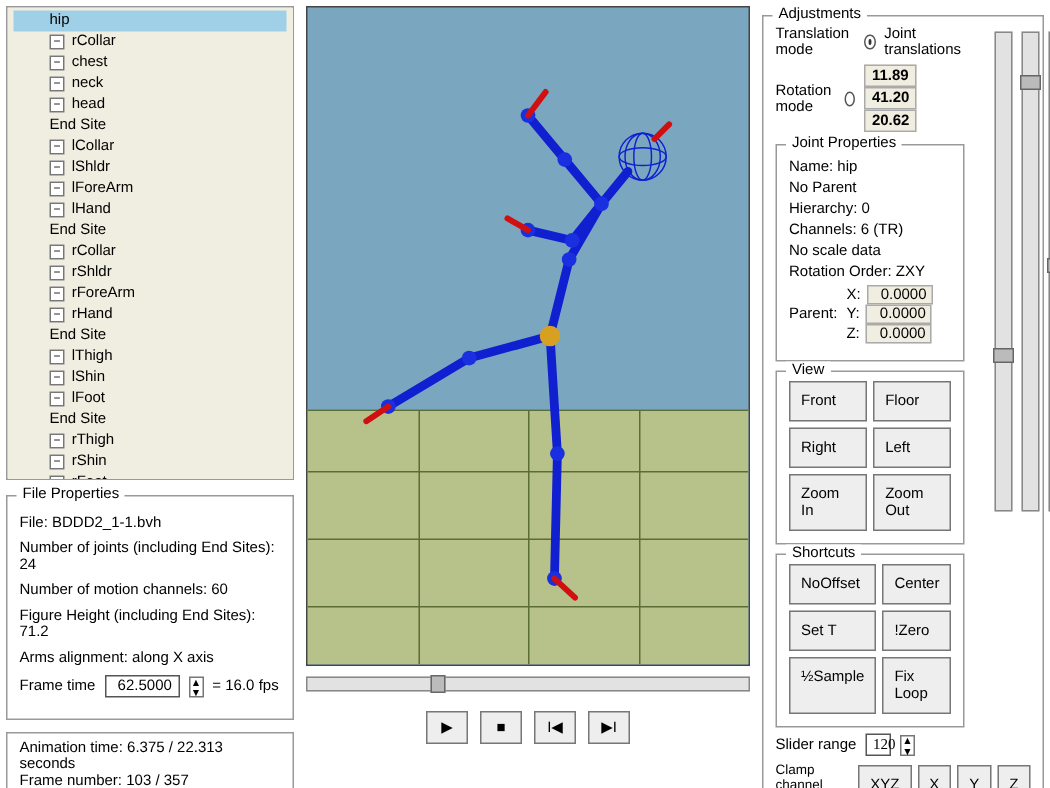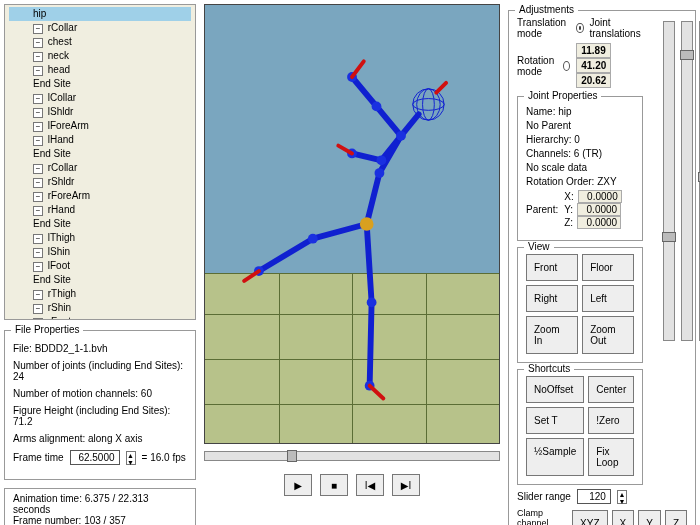--- a/index.html
+++ b/index.html
@@ -259,21 +259,21 @@
               <div class="thumb" style="top:28px;"></div>
             </div>
           <div class="vslider" style="height:320px;">
               <div class="thumb" style="top:150px;"></div>
             </div>
         </div>
       </div>
 
       <div class="slider-range-row">
         <span>Slider range</span>
-        <span class="spinbox" style="width:34px;">120</span>
+        <span class="spinbox" style="width:17px;font-family:Liberation Serif, serif;">120</span>
         <span style="border:1px solid #777;height:14px;width:10px;font-size:7px;line-height:7px;display:flex;flex-direction:column;">
             <span style="text-align:center;">▲</span>
             <span style="text-align:center;">▼</span>
           </span>
       </div>
       <div class="clamp-row">
         <span style="white-space:pre-line;font-size:9px;">Clamp channel
 (set to zero)</span>
         <div class="btn">XYZ</div>
         <div class="btn">X</div>

